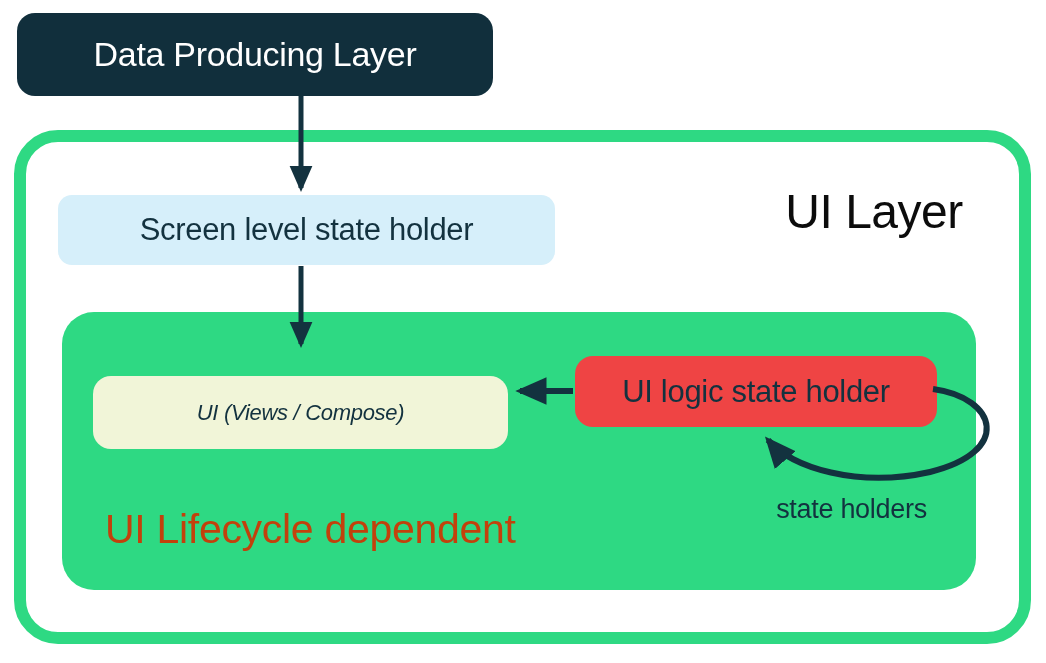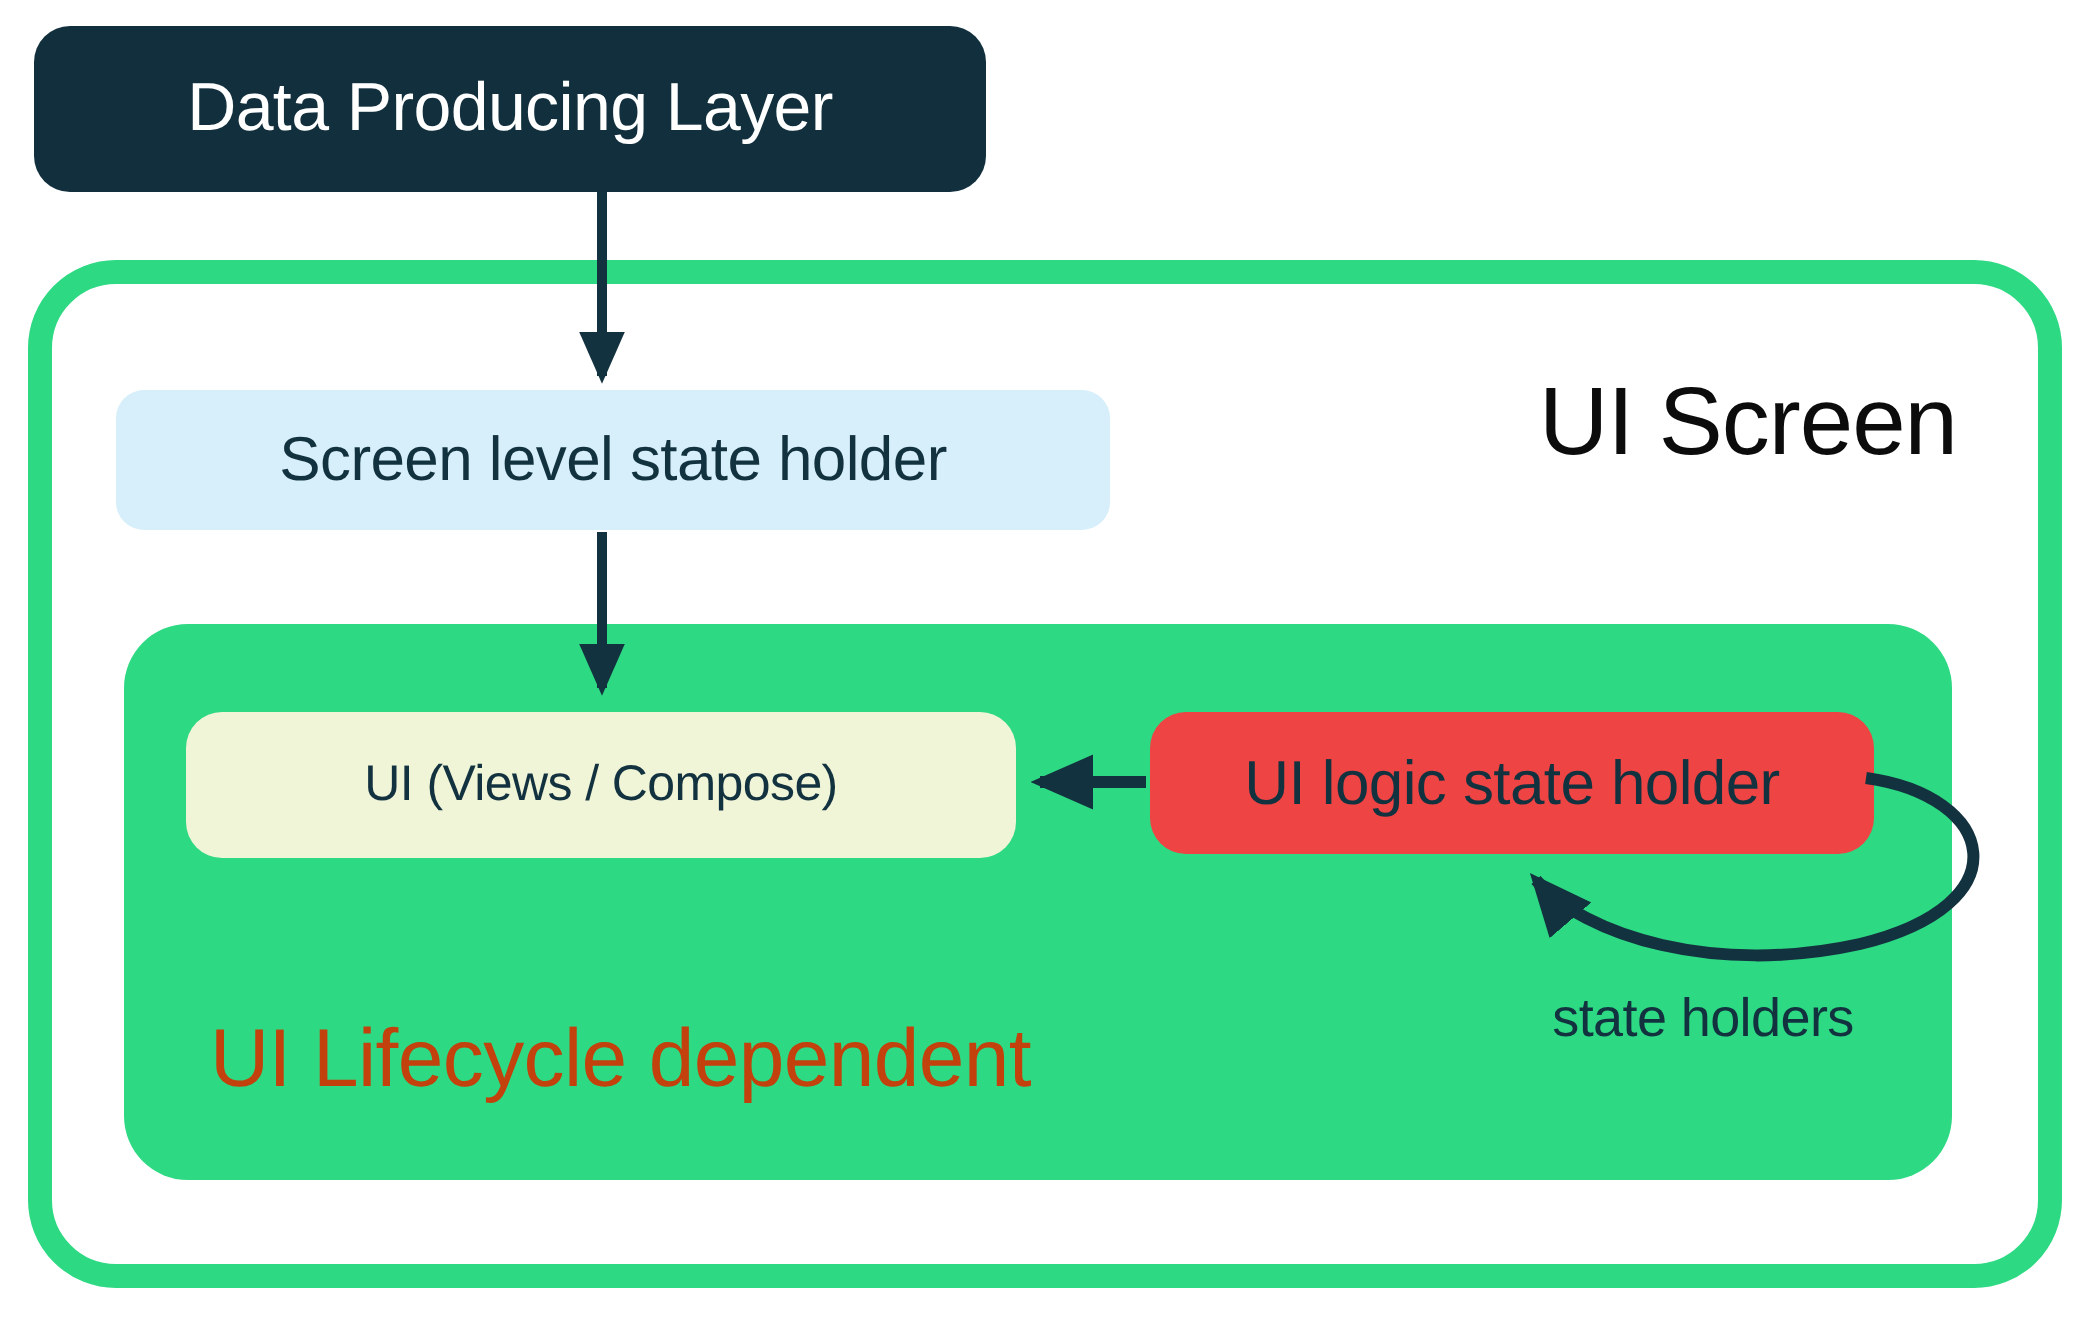--- a/index.html
+++ b/index.html
@@ -54,25 +54,26 @@
     color: #13323f;
     font-size: 31px;
   }
   .inner-box {
     position: absolute;
     left: 62px; top: 312px; width: 914px; height: 278px;
     background: #2ed983;
     border-radius: 32px;
   }
   .box-yellow {
-    left: 93px; top: 356px; width: 415px; height: 73px;
+    left: 93px; top: 376px; width: 415px; height: 73px;
     background: #f1f5d8;
     border-radius: 18px;
     color: #13323f;
-    font-size: 25px;
+    font-size: 22px;
+    font-style: italic;
   }
   .box-blue2 {
     left: 575px; top: 356px; width: 362px; height: 71px;
     background: #ef4444;
     border-radius: 18px;
     color: #13323f;
     font-size: 31px;
   }
   .lifecycle-label {
     position: absolute;
@@ -97,21 +98,21 @@
     pointer-events: none;
   }
 </style>
 </head>
 <body>
 
 <div class="canvas">
 
   <div class="outer-box"></div>
 
-  <div class="ui-layer-label">UI Screen</div>
+  <div class="ui-layer-label">UI Layer</div>
 
   <div class="inner-box"></div>
 
   <div class="node box-dark">Data Producing Layer</div>
 
   <div class="node box-blue1">Screen level state holder</div>
 
   <div class="node box-yellow">UI (Views / Compose)</div>
 
   <div class="node box-blue2">UI logic state holder</div>

